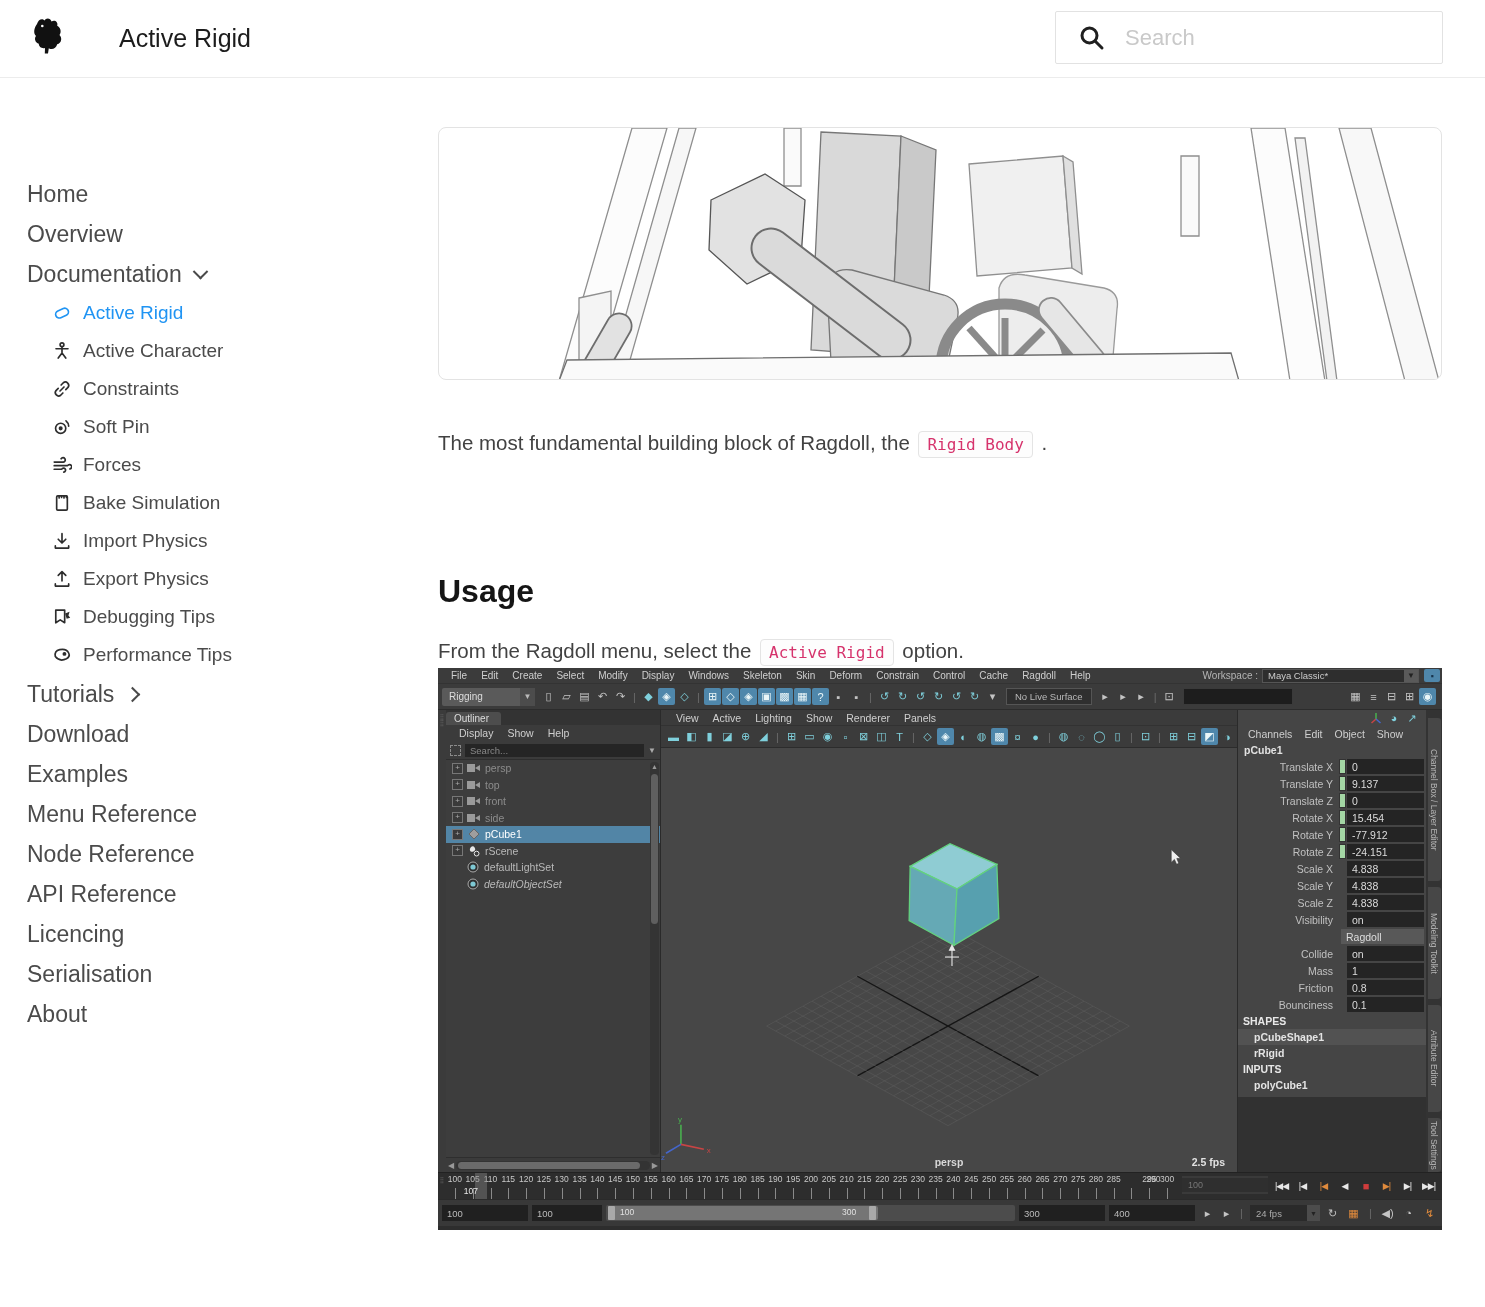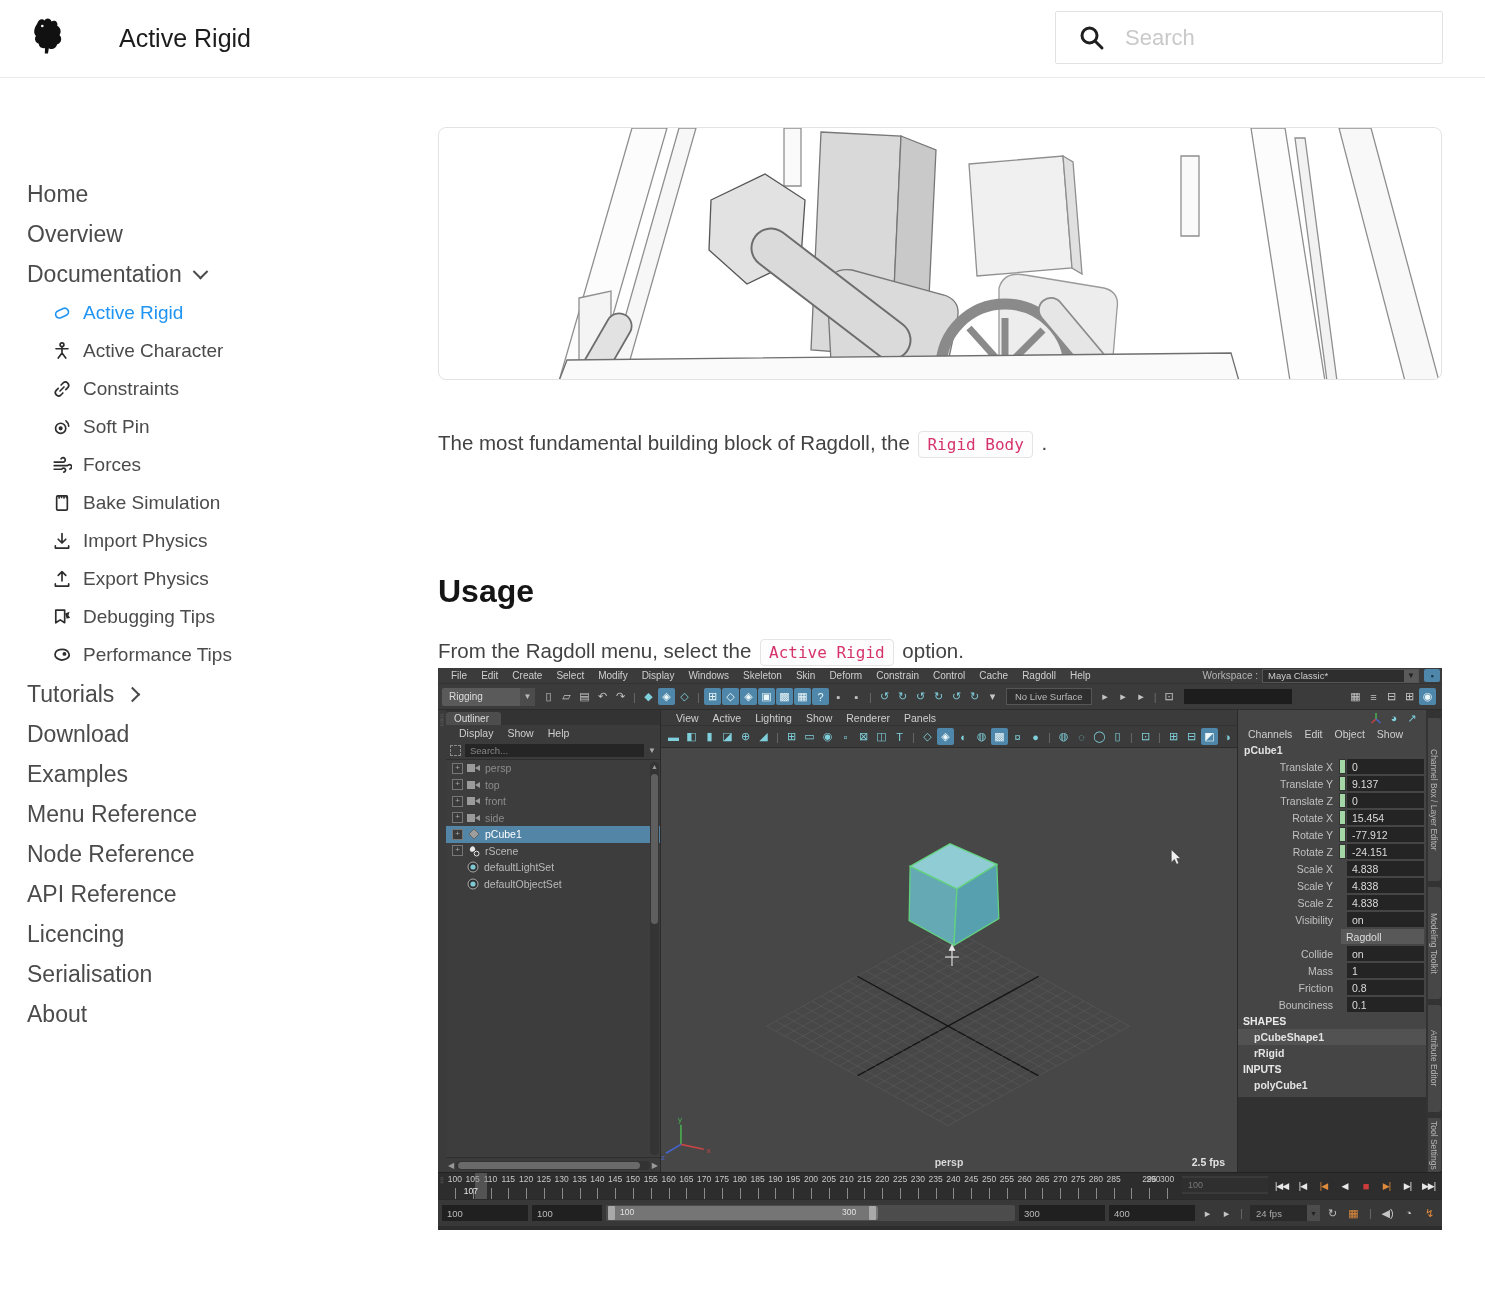--- a/index.html
+++ b/index.html
@@ -486,21 +486,21 @@
               </div>
               <div class="trow" style="padding-left: 20px;">
                 <span class="tic">
                   <svg width="12" height="12" viewBox="0 0 12 12">
                     <circle cx="6" cy="6" r="5" fill="#2d2d2d" stroke="#aaa"></circle>
                     <circle cx="6" cy="6" r="2.6" fill="#7ec8d3"></circle>
                   </svg>
                 </span>
                 <span>defaultLightSet</span>
               </div>
-              <div class="trow" style="padding-left: 20px;">
+              <div class="trow" style="padding-left: 20px; font-style: italic;">
                 <span class="tic">
                   <svg width="12" height="12" viewBox="0 0 12 12">
                     <circle cx="6" cy="6" r="5" fill="#2d2d2d" stroke="#aaa"></circle>
                     <circle cx="6" cy="6" r="2.6" fill="#7ec8d3"></circle>
                   </svg>
                 </span>
                 <span>defaultObjectSet</span>
               </div>
             </div>
           <div class="ol-scrollv">

